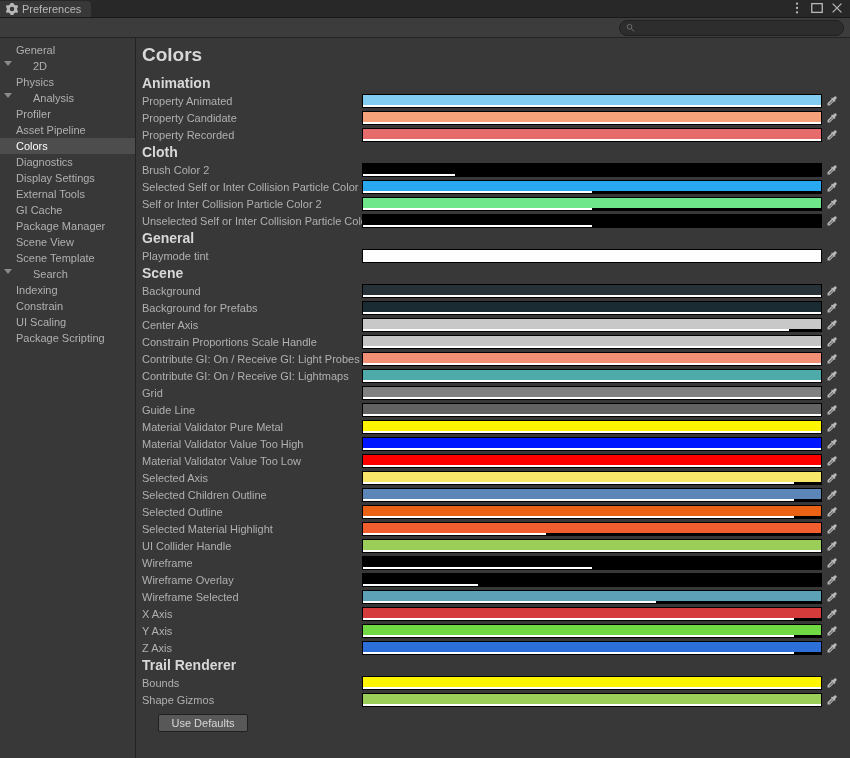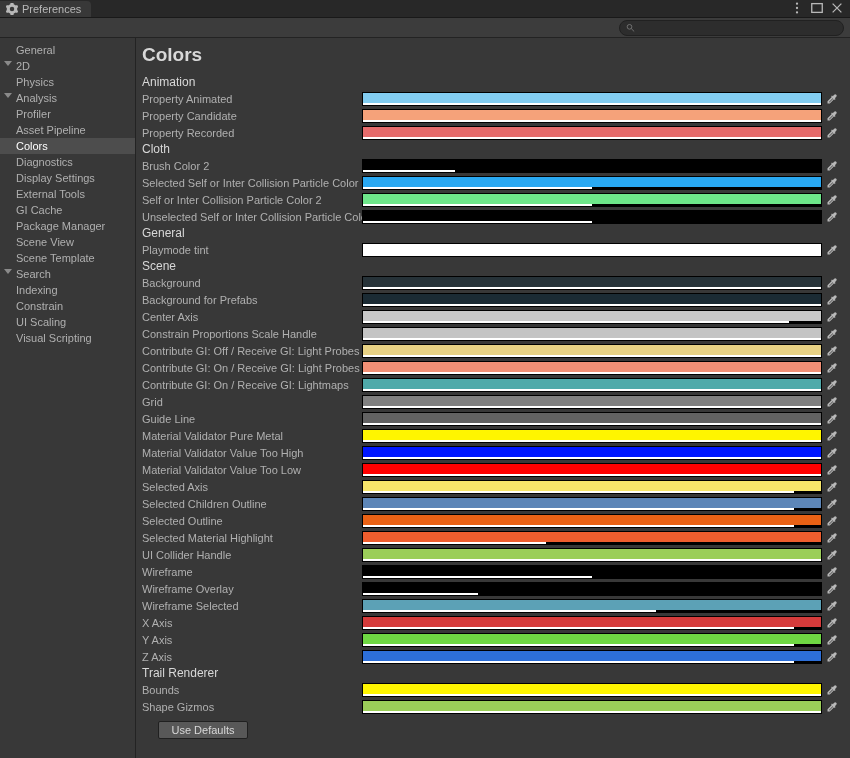--- a/index.html
+++ b/index.html
@@ -53,45 +53,45 @@
     overflow-y:auto;
   }
   .side-item {
     padding: 1px 0 1px 16px;
     line-height: 14px;
     cursor: default;
     color:#b0b0b0;
     white-space:nowrap;
   }
   .side-item.child { }
-  .side-item.expandable { padding-left: 16px; position:relative;}
+  .side-item.expandable { padding-left: 33px; position:relative;}
   .side-item .arrow{
     position:absolute; left:4px; top:3px; width:0;height:0;
     border-left:4px solid transparent;
     border-right:4px solid transparent;
     border-top:5px solid #8a8a8a;
   }
   .side-item.selected {
     background:#4d4d4d;
     color:#fff;
   }
   .main {
     flex:1;
     padding: 6px 10px 10px 4px;
     overflow-y:auto;
     overflow-x:hidden;
   }
   h1.page-title {
     font-size: 19px; font-weight:bold; color:#d8d8d8; margin: 0 0 8px 2px;
   }
   .section-header {
-    font-weight:normal;
+    font-weight:bold;
     color:#d8d8d8;
     padding: 1px 0 1px 2px;
-    font-size:12px;
+    font-size:14px;
   }
   .row {
     display:flex;
     align-items:center;
     height:17px;
     gap:0;
   }
   .row-label {
     flex: 0 0 222px;
     padding-left: 2px;
@@ -181,21 +181,21 @@
         <div class="side-item"><span>Display Settings</span></div>
         <div class="side-item"><span>External Tools</span></div>
         <div class="side-item"><span>GI Cache</span></div>
         <div class="side-item"><span>Package Manager</span></div>
         <div class="side-item"><span>Scene View</span></div>
         <div class="side-item"><span>Scene Template</span></div>
         <div class="side-item expandable"><span class="arrow"></span><span>Search</span></div>
         <div class="side-item child"><span>Indexing</span></div>
         <div class="side-item"><span>Constrain</span></div>
         <div class="side-item"><span>UI Scaling</span></div>
-        <div class="side-item"><span>Visual Scripting</span></div>
+        <div class="side-item"><span>Package Scripting</span></div>
       </div>
     <div class="main">
       <h1 class="page-title">Colors</h1>
       <div id="sections">
           <div class="section-header">Animation</div>
           <div class="row">
             <div class="row-label">Property Animated</div>
             <div class="swatch">
               <div class="rgb" style="background: rgb(130, 205, 241); width: 100%;"></div>
               <div class="alpha-track"></div>
@@ -337,33 +337,20 @@
             <div class="dropper">
               <svg viewBox="0 0 16 16">
                 <path fill="#b8b8b8" d="M13.7 2.3a2 2 0 00-2.8 0L9 4.2 8 3.2 6.8 4.4l.9.9L2 11v3h3l5.7-5.7.9.9 1.2-1.2-1-1 1.9-1.9a2 2 0 000-2.8zM4.5 12.5L4 12l5-5 .5.5-5 5z"></path>
               </svg>
             </div>
           </div>
           <div class="row">
             <div class="row-label">Constrain Proportions Scale Handle</div>
             <div class="swatch">
               <div class="rgb" style="background: rgb(196, 196, 196); width: 100%;"></div>
-              <div class="alpha-track"></div>
-              <div class="alpha-fill" style="width: 100%;"></div>
-            </div>
-            <div class="dropper">
-              <svg viewBox="0 0 16 16">
-                <path fill="#b8b8b8" d="M13.7 2.3a2 2 0 00-2.8 0L9 4.2 8 3.2 6.8 4.4l.9.9L2 11v3h3l5.7-5.7.9.9 1.2-1.2-1-1 1.9-1.9a2 2 0 000-2.8zM4.5 12.5L4 12l5-5 .5.5-5 5z"></path>
-              </svg>
-            </div>
-          </div>
-          <div class="row">
-            <div class="row-label">Contribute GI: Off / Receive GI: Light Probes</div>
-            <div class="swatch">
-              <div class="rgb" style="background: rgb(232, 210, 133); width: 100%;"></div>
               <div class="alpha-track"></div>
               <div class="alpha-fill" style="width: 100%;"></div>
             </div>
             <div class="dropper">
               <svg viewBox="0 0 16 16">
                 <path fill="#b8b8b8" d="M13.7 2.3a2 2 0 00-2.8 0L9 4.2 8 3.2 6.8 4.4l.9.9L2 11v3h3l5.7-5.7.9.9 1.2-1.2-1-1 1.9-1.9a2 2 0 000-2.8zM4.5 12.5L4 12l5-5 .5.5-5 5z"></path>
               </svg>
             </div>
           </div>
           <div class="row">

